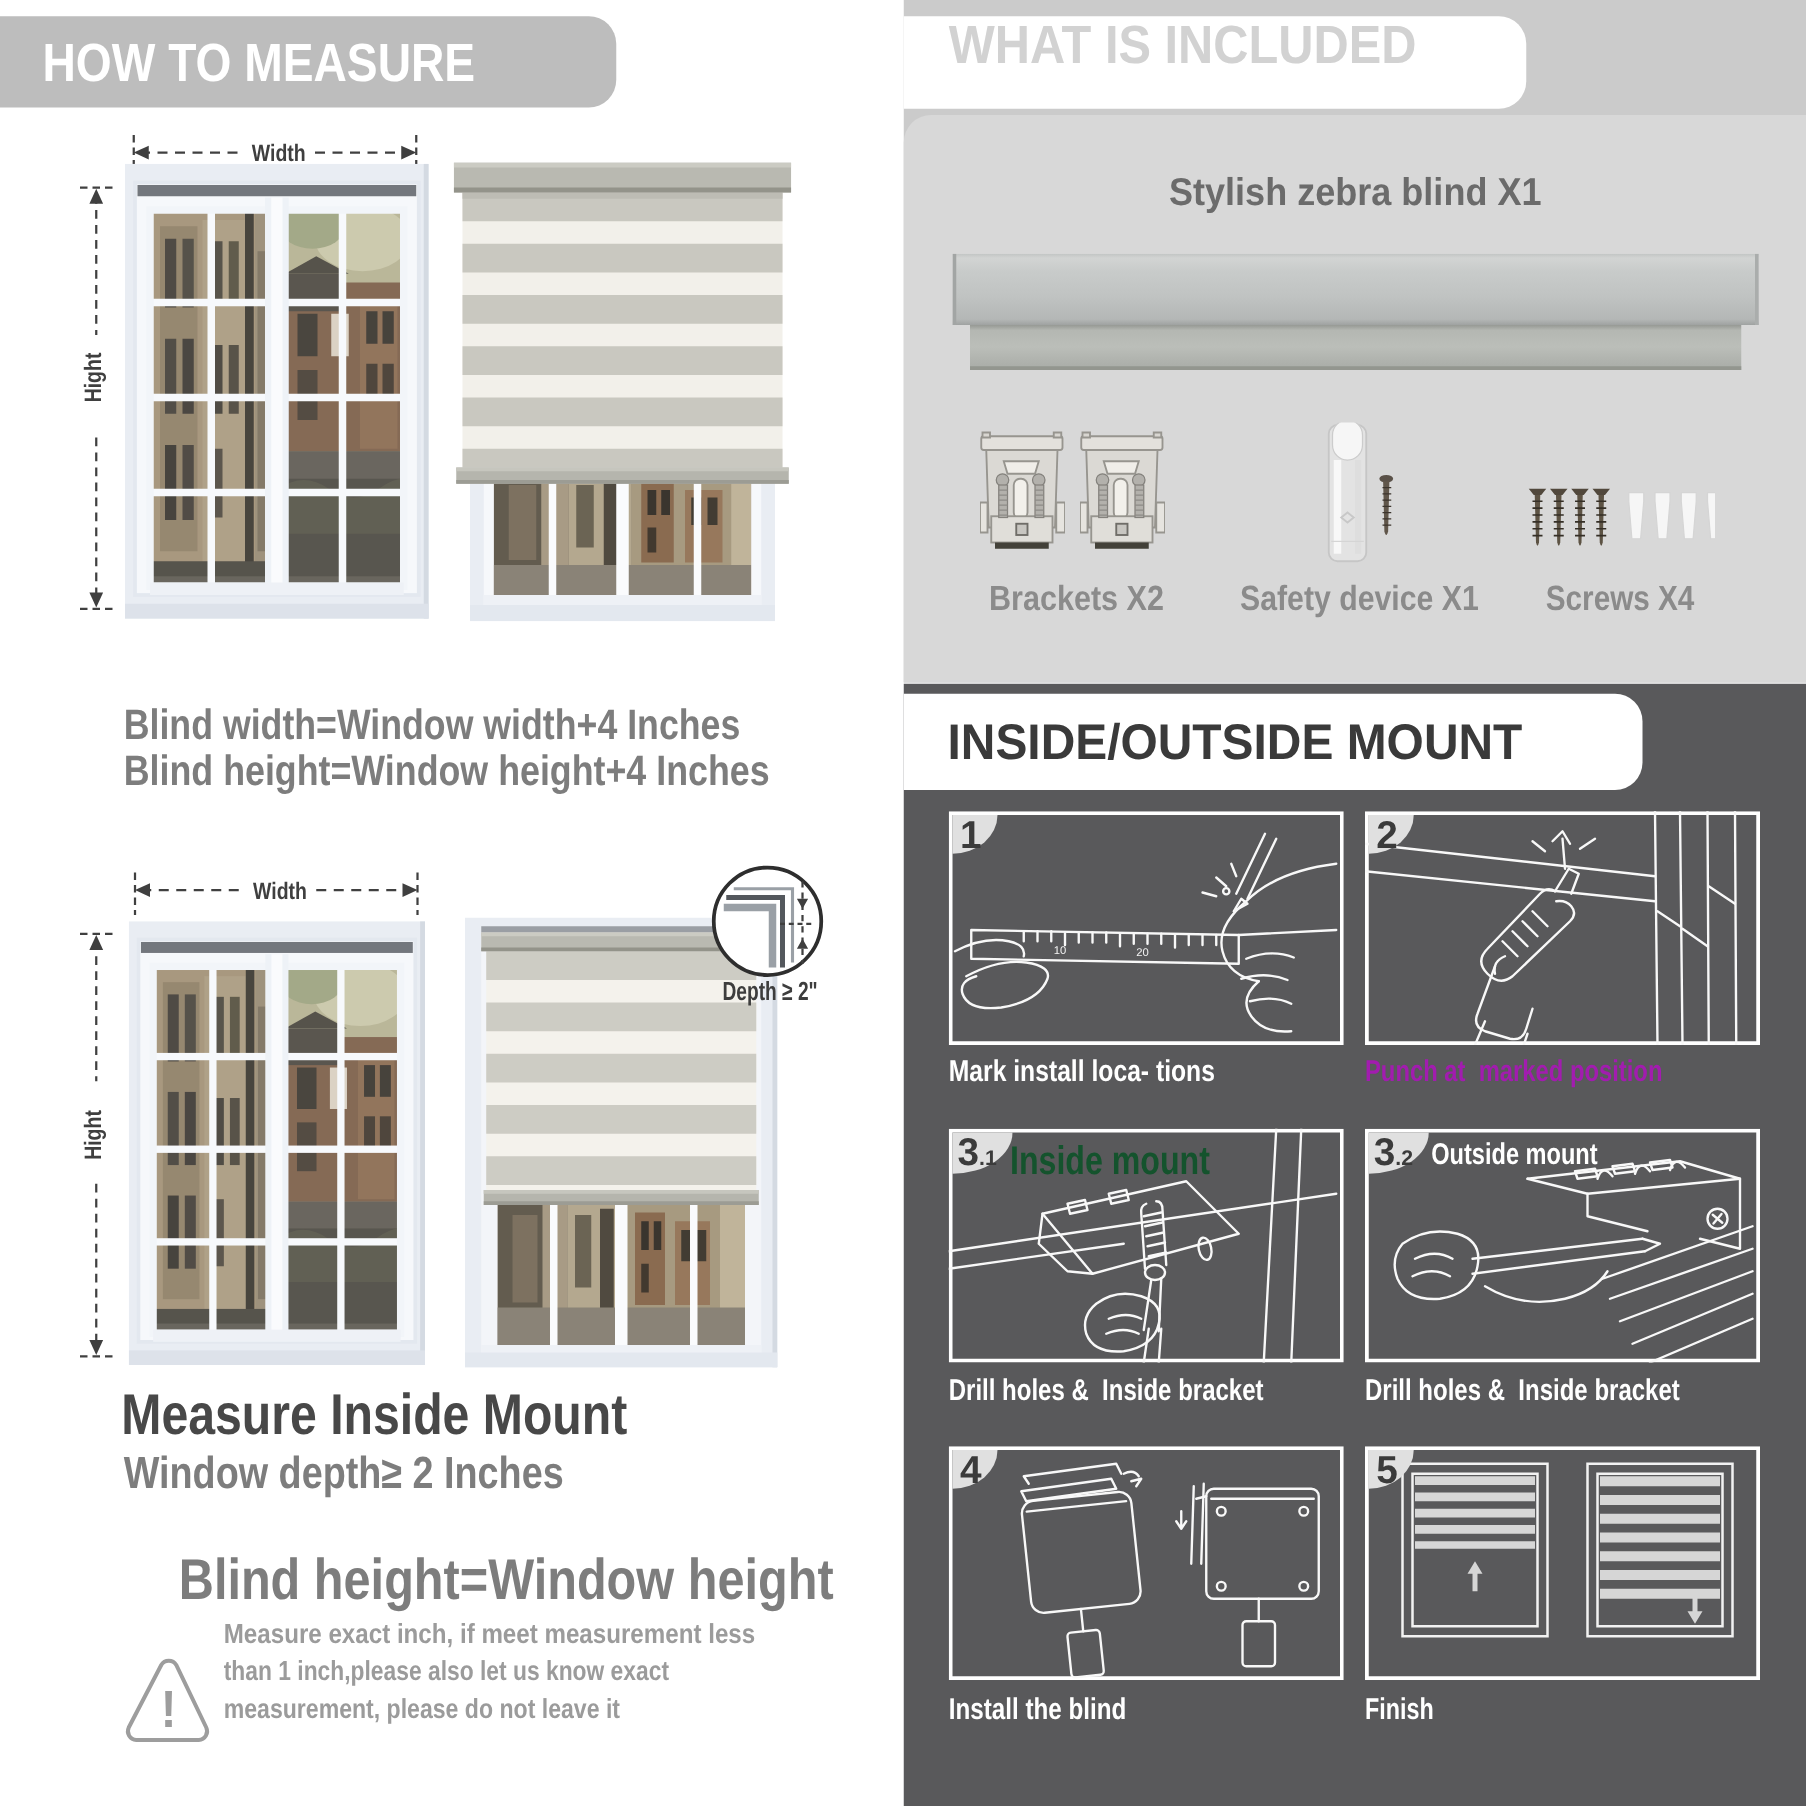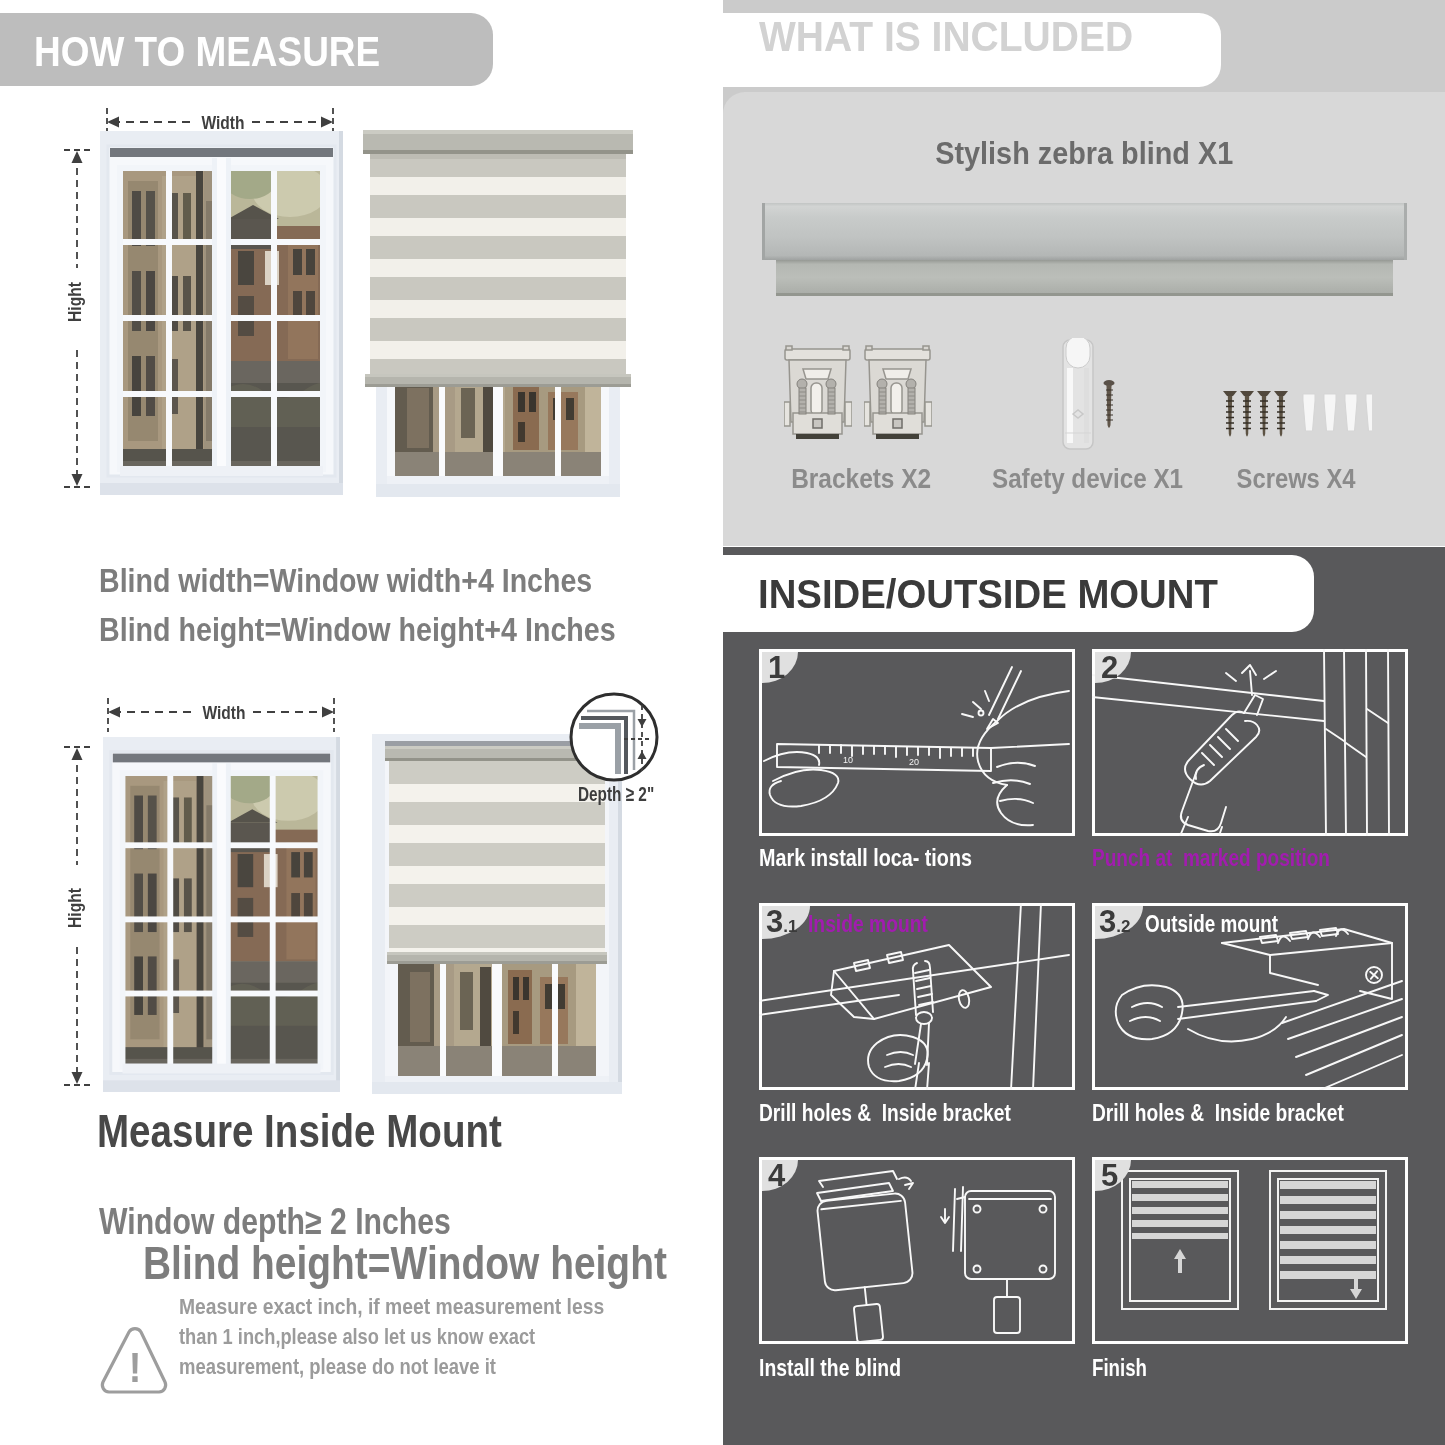--- a/index.html
+++ b/index.html
@@ -154,21 +154,21 @@
 
     <rect x="0" y="0" width="270" height="24" fill="#b9b9b1"></rect>
     <rect x="0" y="0" width="270" height="4" fill="#cbcbc3"></rect>
     <rect x="0" y="20" width="270" height="4" fill="#93938a"></rect>
     <rect x="2" y="244" width="266" height="13" fill="#b5b5ad"></rect>
     <rect x="2" y="244" width="266" height="3" fill="#c6c6be"></rect>
     <rect x="2" y="254" width="266" height="3" fill="#9c9c94"></rect>
   </svg>
 
   <div class="abs b" style="left:99px;top:563px;font-size:34px;line-height:1;color:#7d7d7d;"><span class="cond" style="transform:scaleX(0.84);">Blind width=Window width+4 Inches</span></div>
-  <div class="abs b" style="left:99px;top:600px;font-size:34px;line-height:1;color:#7d7d7d;margin-top:12px;"><span class="cond" style="transform:scaleX(0.842);">Blind height=Window height+4 Inches</span></div>
+  <div class="abs b" style="left:99px;top:600px;font-size:34px;line-height:1;color:#7d7d7d;"><span class="cond" style="transform:scaleX(0.842);">Blind height=Window height+4 Inches</span></div>
 
   <svg class="abs" style="left:50px;top:695px;" width="300" height="400" viewBox="0 0 300 400">
     <g stroke="#404040" stroke-width="1.8" fill="none">
       <line x1="58" y1="3" x2="58" y2="37" stroke-dasharray="6 4"></line>
       <line x1="284" y1="3" x2="284" y2="37" stroke-dasharray="6 4"></line>
       <line x1="63" y1="17" x2="143" y2="17" stroke-dasharray="8 6"></line>
       <line x1="203" y1="17" x2="279" y2="17" stroke-dasharray="8 6"></line>
       <line x1="14" y1="52" x2="42" y2="52" stroke-dasharray="6 4"></line>
       <line x1="14" y1="390" x2="42" y2="390" stroke-dasharray="6 4"></line>
       <line x1="27" y1="58" x2="27" y2="170" stroke-dasharray="7 5"></line>
@@ -309,21 +309,21 @@
       <path d="M15 29 L60 29 L60 85" stroke="#54585d" stroke-width="4"></path>
       <path d="M21 22 L68 22 L68 81" stroke="#9aa0a6" stroke-width="2.5"></path>
       <line x1="76" y1="16" x2="76" y2="82" stroke="#3f3f3f" stroke-width="1.8" stroke-dasharray="5 4"></line>
       <line x1="58" y1="50" x2="84" y2="50" stroke="#3f3f3f" stroke-width="1.8" stroke-dasharray="4 3"></line>
       <path d="M76 38 l-4.5 -8 h9 z M76 62 l-4.5 8 h9 z" fill="#3f3f3f" stroke="none"></path>
     </g>
   </svg>
   <div class="abs b" style="left:578px;top:783px;font-size:21px;line-height:1;color:#3d3d3d;"><span class="cond" style="transform:scaleX(0.73);">Depth ≥ 2"</span></div>
 
   <div class="abs b" style="left:97px;top:1108px;font-size:46px;line-height:1;color:#484848;"><span class="cond" style="transform:scaleX(0.838);">Measure Inside Mount</span></div>
-  <div class="abs b" style="left:99px;top:1160px;font-size:36px;line-height:1;color:#7d7d7d;margin-top:44px;"><span class="cond" style="transform:scaleX(0.839);">Window depth≥ 2 Inches</span></div>
+  <div class="abs b" style="left:99px;top:1160px;font-size:36px;line-height:1;color:#7d7d7d;"><span class="cond" style="transform:scaleX(0.839);">Window depth≥ 2 Inches</span></div>
   <div class="abs b" style="left:99px;top:1240px;font-size:46px;line-height:1;color:#7d7d7d;margin-left:44px;"><span class="cond" style="transform:scaleX(0.846);">Blind height=Window height</span></div>
 
   <svg class="abs" style="left:95px;top:1322px;" width="78" height="76" viewBox="0 0 78 76">
     <path d="M34 10 a7 7 0 0 1 12 0 L70 60 a7 7 0 0 1 -6 10 L14 70 a7 7 0 0 1 -6 -10 Z" fill="none" stroke="#9d9d9d" stroke-width="3.2"></path>
     <text x="40" y="60" font-size="42" font-weight="bold" fill="#9d9d9d" text-anchor="middle" transform="scale(0.9,1)" transform-origin="40 40">!</text>
   </svg>
   <div class="abs b" style="left:179px;top:1292px;font-size:22px;line-height:30px;color:#9b9b9b;">
     <span class="cond" style="transform:scaleX(0.878);">Measure exact inch, if meet measurement less</span><br>
     <span class="cond" style="transform:scaleX(0.83);">than 1 inch,please also let us know exact</span><br>
     <span class="cond" style="transform:scaleX(0.839);">measurement, please do not leave it</span>
@@ -518,21 +518,21 @@
       <path d="M156 70 l14 -3 M157 78 l14 -3 M158 86 l14 -3 M159 94 l14 -3 M160 102 l14 -3"></path>
       <ellipse cx="165" cy="115" rx="8" ry="6"></ellipse>
       <path d="M162 121 l-6 40 M170 120 l-2 42"></path>
       <path d="M160 160 l-4 27 M170 160 l-2 27"></path>
       <path d="M118 140 q16 -12 36 -6 q18 6 14 22 q-4 18 -28 22 q-24 2 -30 -14 q-4 -14 8 -24"></path>
       <path d="M128 152 q14 -6 26 0 M126 164 q14 -6 26 0"></path>
     </g>
   </svg>
   <div class="abs" style="left:762px;top:906px;width:48px;height:33px;background:#e0e0e0;border-bottom-right-radius:100% 100%;"></div>
   <div class="abs b" style="left:766px;top:904px;font-size:31px;color:#3b3b3b;">3<span style="font-size:17px;">.1</span></div>
-  <div class="abs b" style="left:808px;top:912px;font-size:24px;line-height:1;color:#a21caf;"><span class="cond" style="transform:scaleX(0.803);">Inside mount</span></div>
+  <div class="abs b" style="left:808px;top:912px;font-size:32px;line-height:1;color:#14532d;"><span class="cond" style="transform:scaleX(0.803);">Inside mount</span></div>
   <div class="abs b" style="left:759px;top:1101px;font-size:24px;line-height:1;color:#fff;"><span class="cond" style="transform:scaleX(0.80);">Drill holes &amp;&nbsp; Inside bracket</span></div>
 
   <svg class="abs" style="left:1092px;top:903px;" width="316" height="187" viewBox="0 0 316 187">
     <rect x="1.5" y="1.5" width="313" height="184" fill="none" stroke="#fff" stroke-width="3"></rect>
     <g stroke="#f8f8f8" stroke-width="1.9" fill="none" stroke-linecap="round" stroke-linejoin="round">
       <path d="M130 40 L252 26 L300 40 L300 96 L268 88"></path>
       <path d="M130 40 L178 52 L300 40"></path>
       <path d="M178 52 L178 70 L226 82"></path>
       <path d="M168 34 l16 -2 l2 6 l-16 2 z M198 30 l16 -2 l2 6 l-16 2 z M228 27 l16 -2 l2 6 l-16 2 z"></path>
       <path d="M186 40 q4 -12 12 -2 M216 36 q4 -12 12 -2 M244 33 q4 -12 12 -2"></path>

